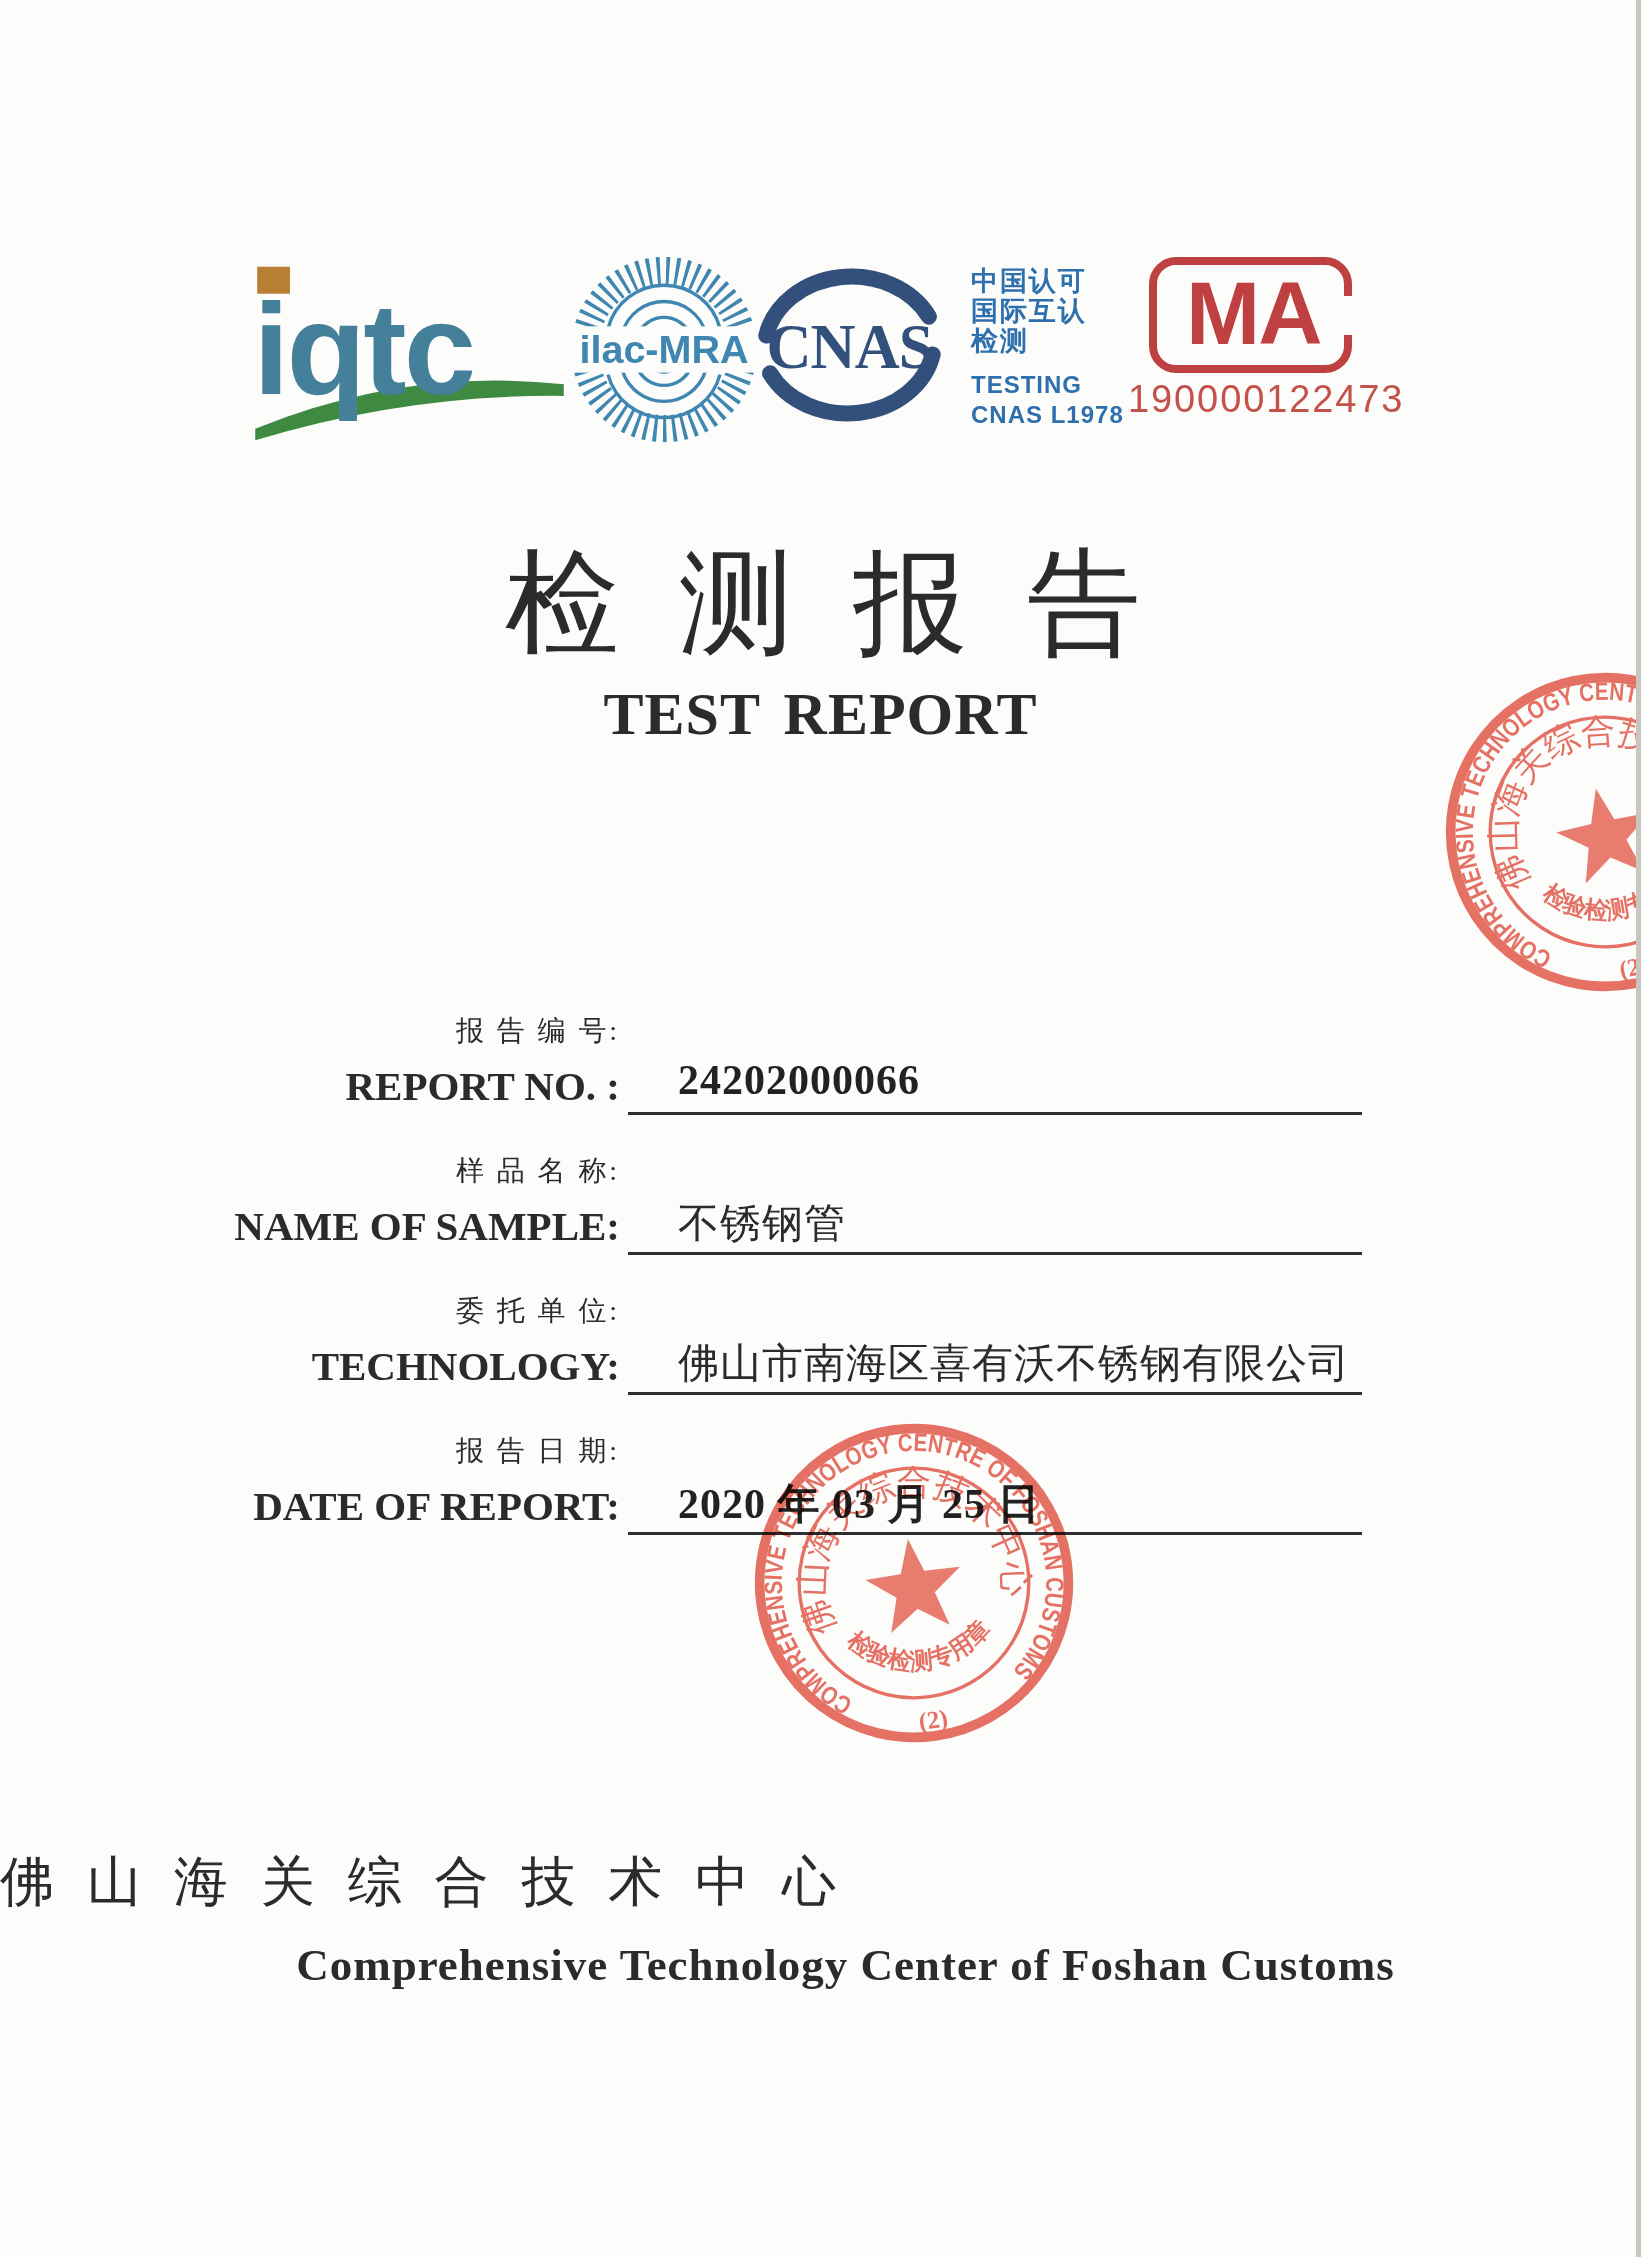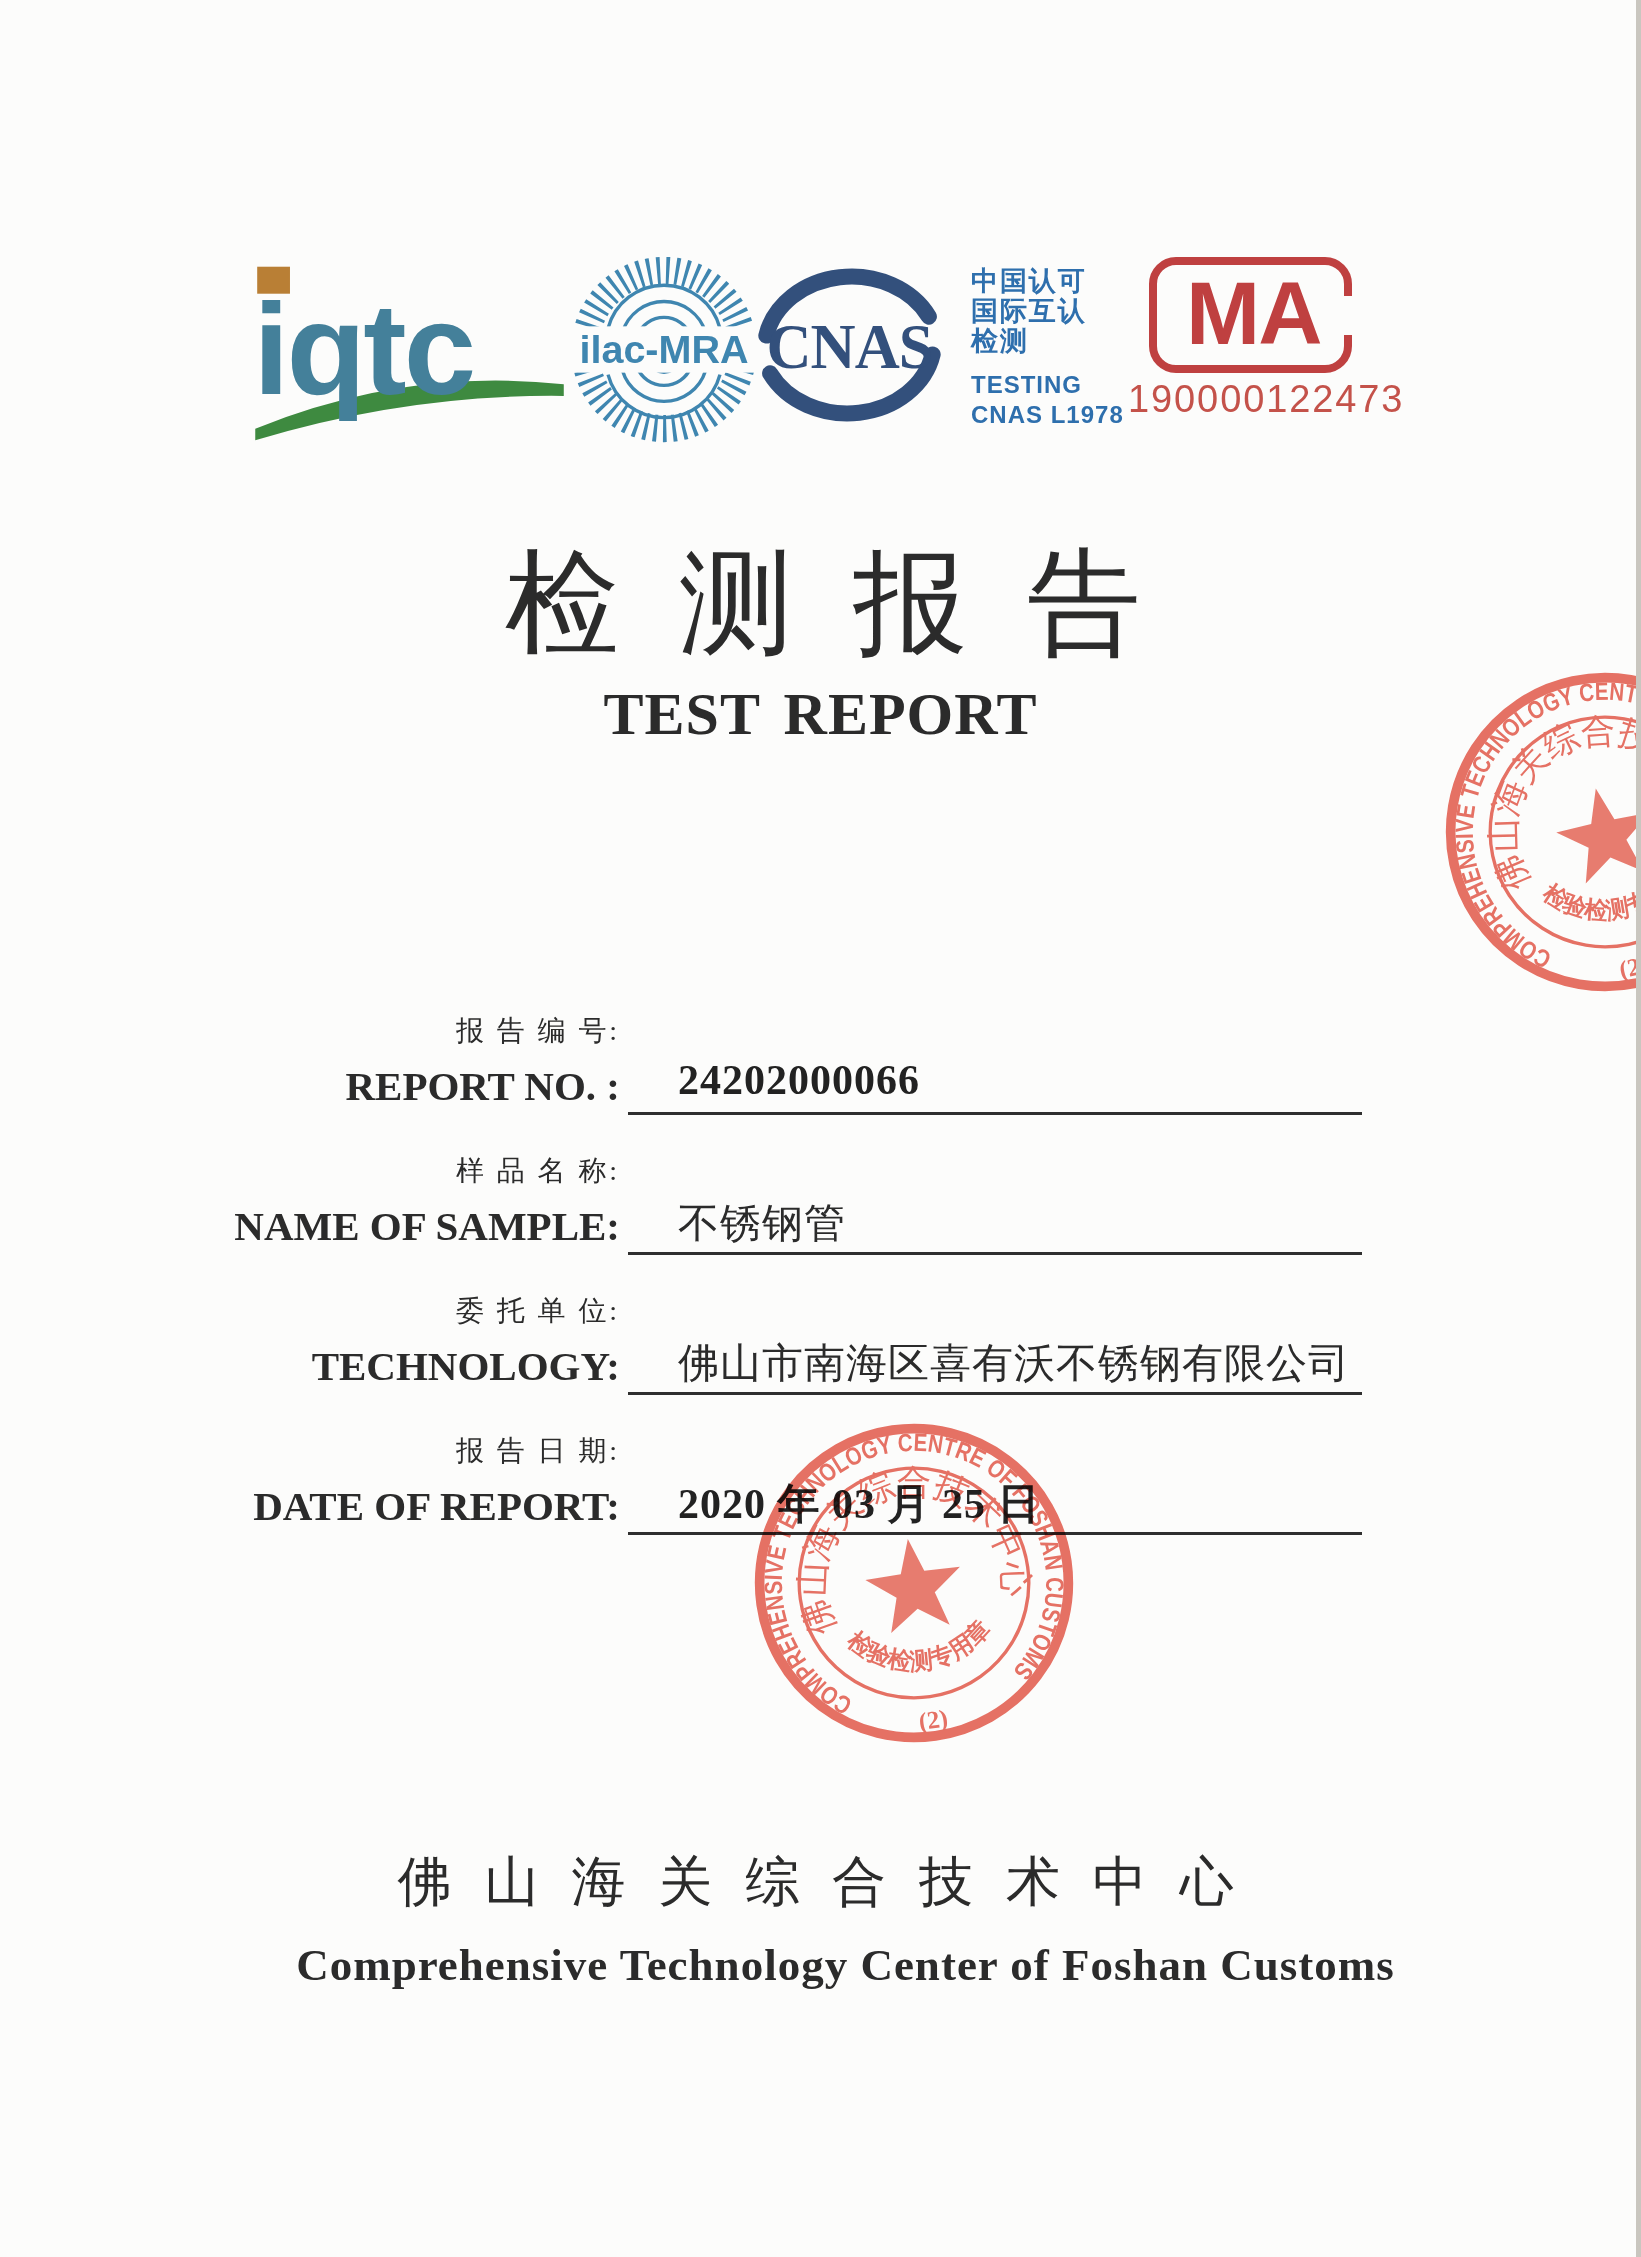--- a/index.html
+++ b/index.html
@@ -55,21 +55,21 @@
     font-size:42px;font-weight:bold;color:#222;letter-spacing:1px;
   }
   .field-value.cn{font-weight:normal;font-size:41px;color:#2b2b2b;}
   .rule{
     position:absolute;left:628px;top:100px;width:734px;height:2.9px;background:#2f2f2f;
   }
   
   .stamp{position:absolute;mix-blend-mode:multiply;opacity:.85;}
   
   #footer-zh{
-    left:0;top:1846px;width:1641px;text-align:center;white-space:nowrap;
+    left:0;top:1846px;width:1641px;white-space:nowrap;
     font-size:54px;letter-spacing:9.7px;color:#2b2b2b;
   }
   #footer-en{
     left:0;top:1939px;width:1641px;text-align:center;
     font-size:45px;font-weight:bold;letter-spacing:1px;color:#2b2b2b;margin-left:25px;
   }
   #page-edge{left:1636px;top:0;width:5.8px;height:2257px;background:#c9c6bf;}
 </style>
 </head>
 <body>

